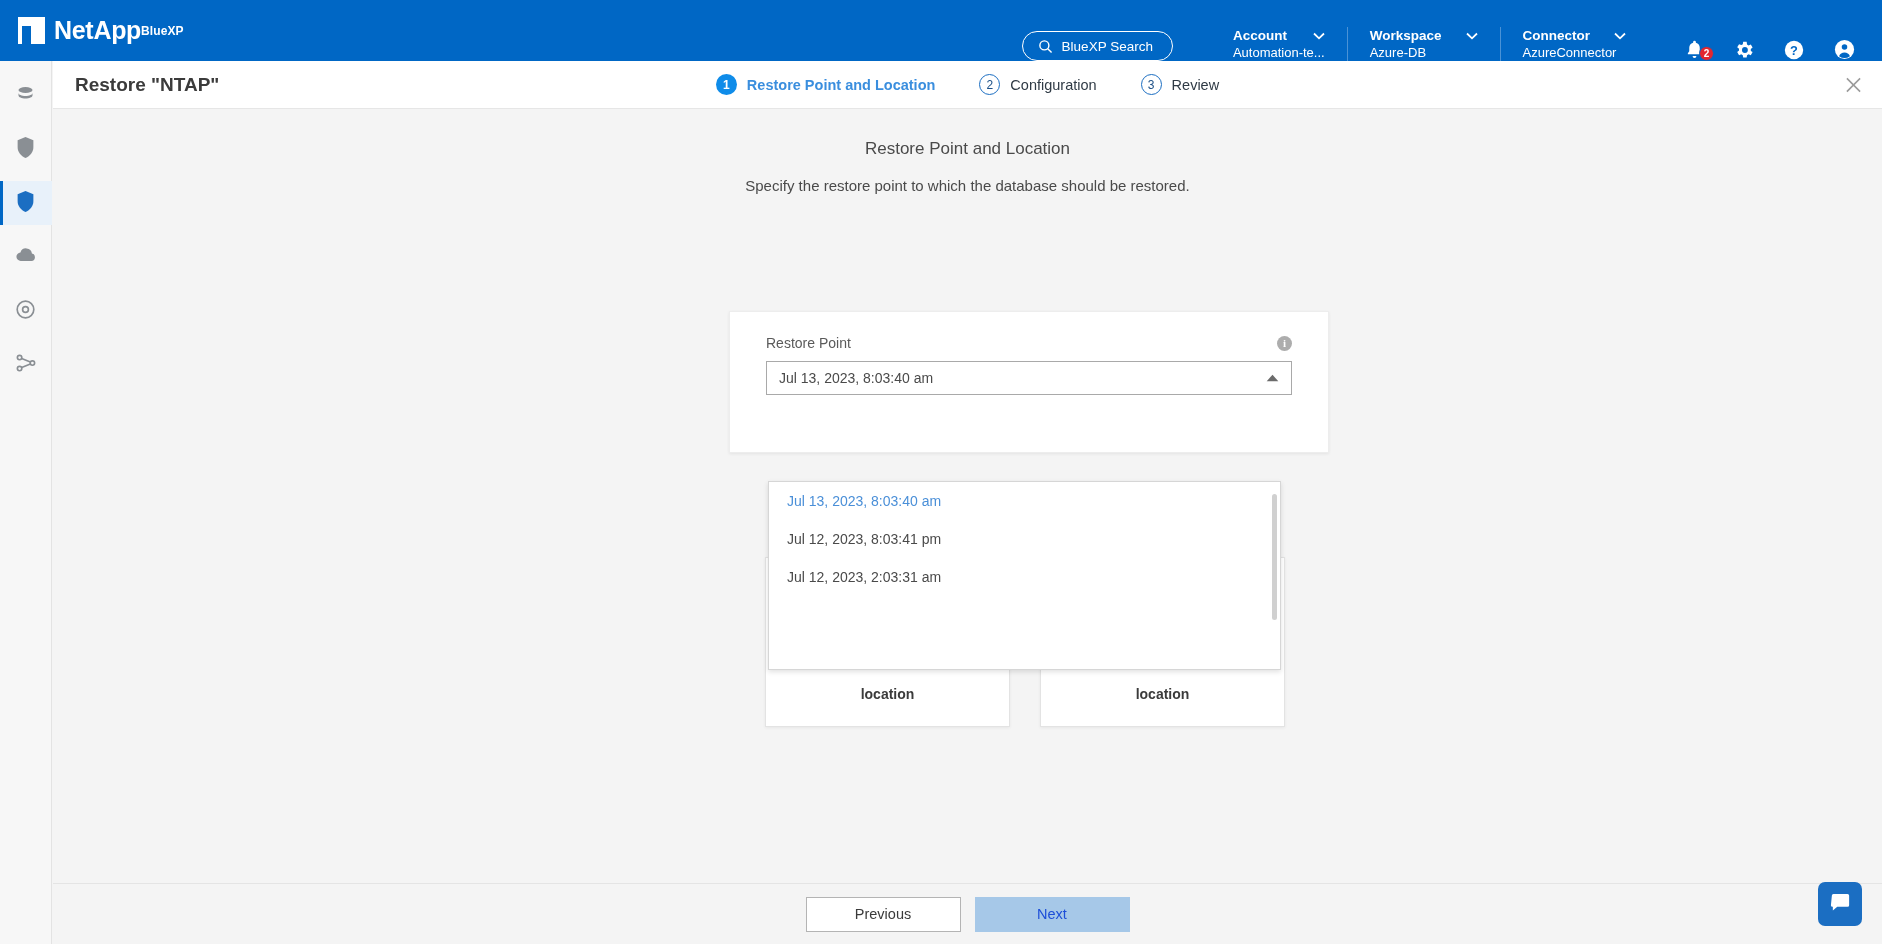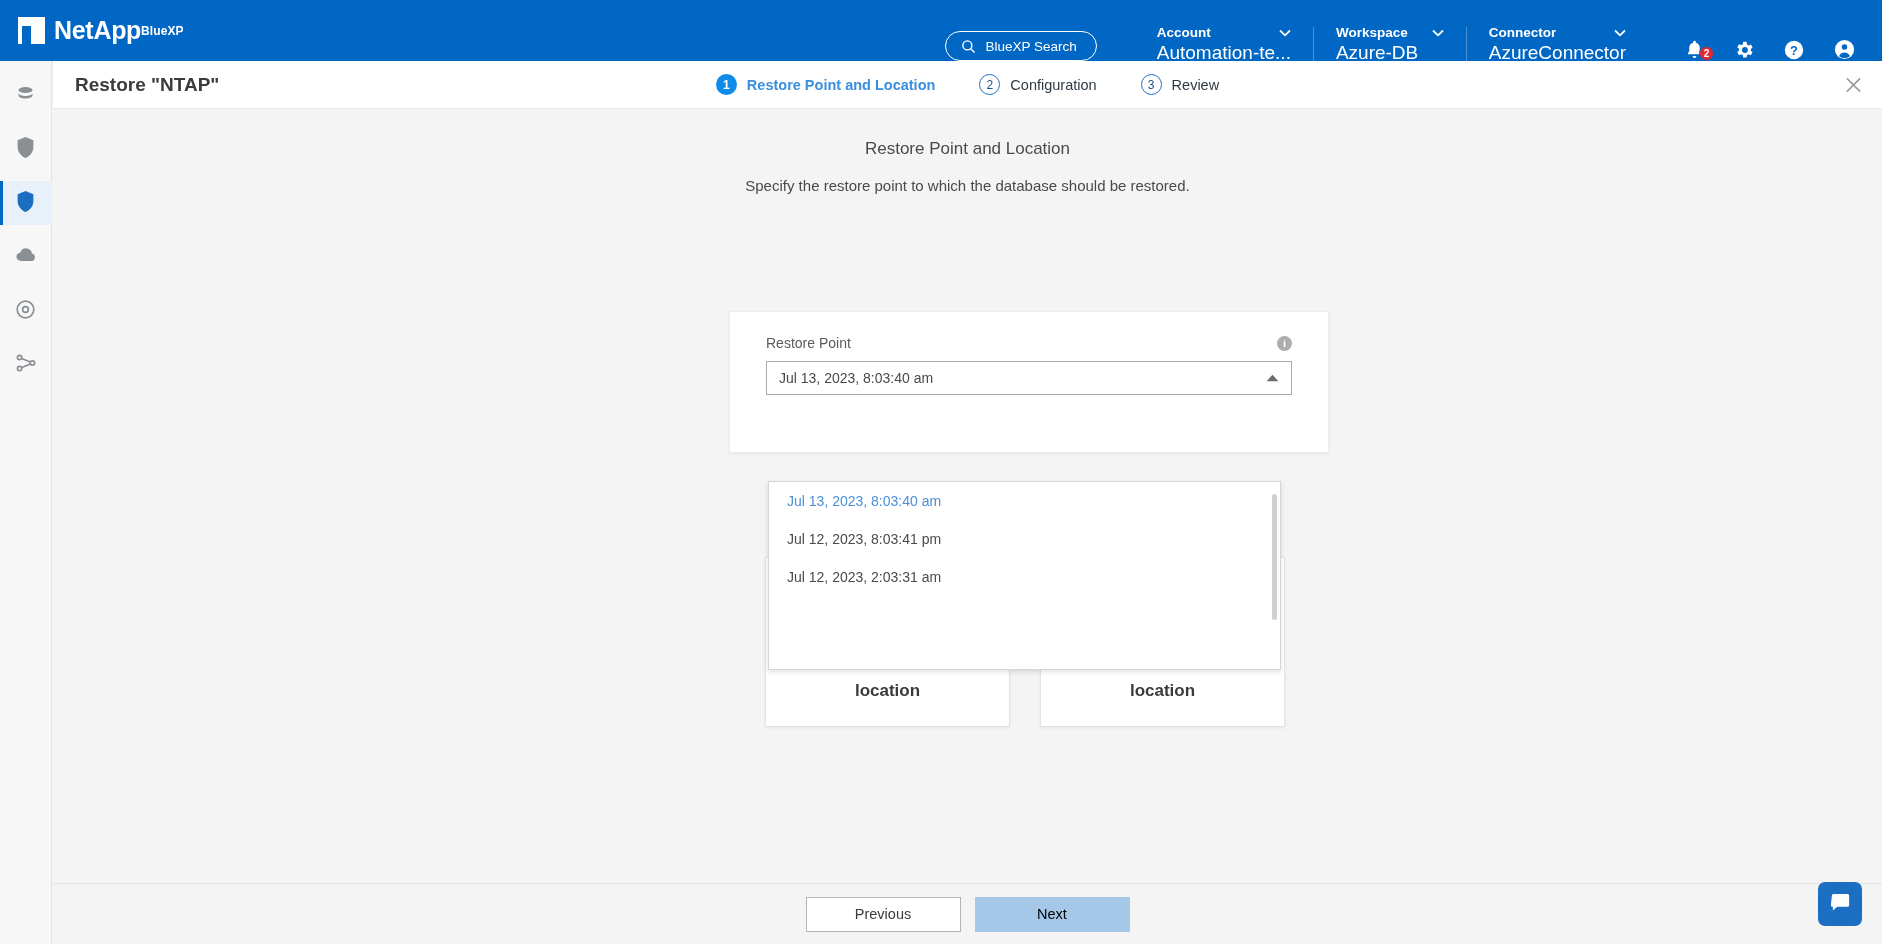--- a/index.html
+++ b/index.html
@@ -53,21 +53,21 @@
     min-width: 120px;
   }
   .acct-group + .acct-group { border-left: 1px solid #4a92d6; }
   .acct-top {
     display: flex; align-items: center; gap: 24px;
     color: #ffffff; font-size: 13.5px; font-weight: bold;
     white-space: nowrap;
   }
   .acct-caret { margin-left: auto; }
   .acct-sub {
-    color: #ffffff; font-size: 19px; margin-top: 2px; white-space: nowrap;
+    color: #ffffff; font-size: 13px; margin-top: 2px; white-space: nowrap;
   }
 
   .icon-group { display: flex; align-items: center; gap: 28px; padding: 0 26px 0 36px; }
   .hicon { position: relative; cursor: pointer; line-height: 0; }
   .badge {
     position: absolute; right: -9px; top: 7px;
     background: #e3262f; color: #fff; font-size: 10px; font-weight: bold;
     border-radius: 50%; width: 15px; height: 15px;
     display: flex; align-items: center; justify-content: center;
     border: 1.5px solid #0067c5;
@@ -170,21 +170,21 @@
     display: flex; gap: 30px;
   }
   .loc-card {
     width: 245px; height: 170px; background: #ffffff;
     border: 1px solid #e3e3e3; box-shadow: 0 1px 3px rgba(0,0,0,0.06);
     display: flex; flex-direction: column;
     align-items: center; justify-content: flex-end;
     padding-bottom: 22px; cursor: pointer;
   }
   .loc-card-text {
-    font-size: 17px; color: #3b3b3b; font-weight: bold;
+    font-size: 14px; color: #3b3b3b; font-weight: bold;
     text-align: center; line-height: 1.45;
   }
 
   
   .dropdown {
     position: absolute; left: 715px; top: 372px;
     width: 513px; height: 189px;
     background: #ffffff; border: 1px solid #d6d6d6;
     box-shadow: 0 2px 5px rgba(0,0,0,0.12);
     overflow: hidden;
@@ -210,21 +210,21 @@
     width: 1829px; height: 61px; background: #f4f4f4;
     border-top: 1px solid #e4e4e4;
     display: flex; align-items: center; justify-content: center; gap: 14px;
   }
   .btn {
     width: 155px; height: 35px; font-size: 14.5px;
     display: flex; align-items: center; justify-content: center;
     cursor: pointer;
   }
   .btn-prev { background: #ffffff; border: 1px solid #b4b4b4; color: #3b3b3b; }
-  .btn-next { background: #a6c8e8; border: 1px solid #a6c8e8; color: #000000; }
+  .btn-next { background: #a6c8e8; border: 1px solid #a6c8e8; color: #1d4ed8; }
 
   .chat-fab {
     position: absolute; right: 20px; bottom: 18px;
     width: 44px; height: 44px; border-radius: 7px; background: #1b6ec2;
     display: flex; align-items: center; justify-content: center;
     cursor: pointer;
   }
 </style>
 </head>
 <body>

